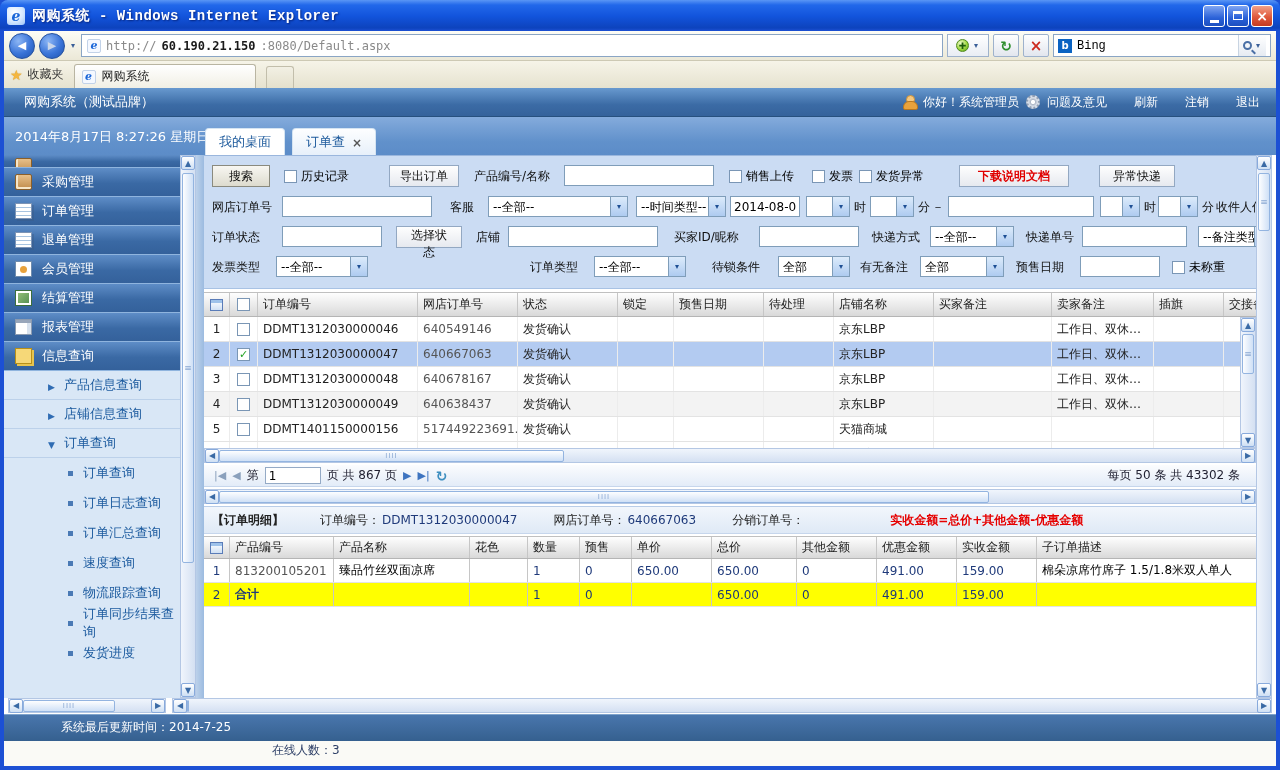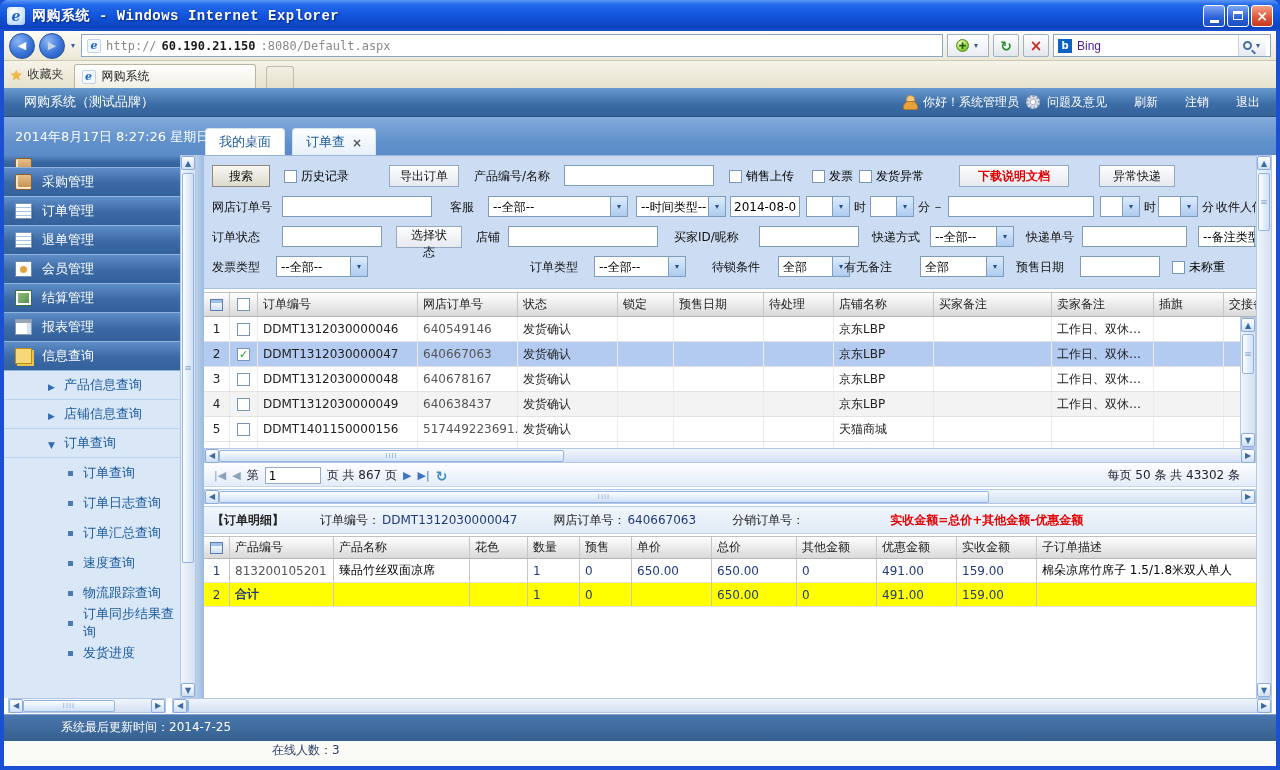--- a/index.html
+++ b/index.html
@@ -37,21 +37,21 @@
 .url-host{color:#1a1a1a;font-weight:bold}
 .zonebox{width:42px;height:23px;border:1px solid #9eb2cc;background:linear-gradient(#fff,#e9edf4);display:flex;align-items:center;justify-content:center;gap:3px}
 .zone-ic{width:13px;height:13px;border-radius:50%;border:1px solid #4f8a1e;background:radial-gradient(circle at 35% 30%,#f2fbd0,#9ed83e 55%,#4f9a1e);
  color:#1d5c0a;font-size:9px;font-weight:bold;display:flex;align-items:center;justify-content:center}
 .tbbtn{width:26px;height:23px;border:1px solid #9eb2cc;background:linear-gradient(#ffffff,#e2e6ee);border-radius:2px;
  display:flex;align-items:center;justify-content:center;flex:none}
 .i-refresh::before{content:"↻";color:#2e8f2e;font-weight:bold;font-size:14px}
 .i-stop::before{content:"×";color:#cc2a1e;font-weight:bold;font-size:15px}
 .searchbox{width:218px;height:23px;background:#fff;border:1px solid #8aa5c5;display:flex;align-items:center;gap:5px;padding:0 4px;flex:none}
 .bing-ic{width:14px;height:14px;background:#0a63c2;color:#fff;font-weight:bold;font-size:10px;display:flex;align-items:center;justify-content:center;flex:none}
-.search-text{color:#4c1d95;flex:1;font-family:Liberation Sans, sans-serif}
+.search-text{color:#000000;flex:1;font-family:Liberation Mono, monospace}
 .magbtn{width:28px;height:21px;display:flex;align-items:center;justify-content:center;gap:2px;background:linear-gradient(#fff,#e6ebf2);border-left:1px solid #c8d4e2}
 .mag{width:9px;height:9px;border:2px solid #4a6fa5;border-radius:50%;position:relative}
 .mag::after{content:"";position:absolute;width:5px;height:2px;background:#4a6fa5;transform:rotate(45deg);left:6px;top:8px}
 
 .favbar{position:absolute;top:61px;left:4px;right:4px;height:27px;background:linear-gradient(#f6f4e8,#e6e2cf);display:flex;align-items:flex-end;padding:0 6px;gap:10px}
 .fav-label{display:flex;align-items:center;gap:5px;height:100%;color:#333}
 .i-star::before{content:"★";color:#f4b63f;font-size:14px;text-shadow:0 0 1px #c78f1f}
 .btab{width:182px;height:24px;background:linear-gradient(#ffffff,#f1efe4);border:1px solid #b9b5a2;border-bottom:none;
  border-radius:3px 3px 0 0;display:flex;align-items:center;gap:6px;padding:0 7px;color:#222}
 .btab-stub{width:28px;height:22px;background:linear-gradient(#f2f0e4,#e4e0cc);border:1px solid #c2beab;border-bottom:none;border-radius:3px 3px 0 0}
@@ -455,21 +455,21 @@
             <span class="fl" style="left:326px">订单类型</span>
             <span class="sel" style="left:390px;width:92px">
                 <span class="sel-val">--全部--</span>
                 <span class="sel-a i-caret"></span>
               </span>
             <span class="fl" style="left:508px">待锁条件</span>
             <span class="sel" style="left:574px;width:72px">
                 <span class="sel-val">全部</span>
                 <span class="sel-a i-caret"></span>
               </span>
-            <span class="fl" style="left:640px">有无备注</span>
+            <span class="fl" style="left:656px">有无备注</span>
             <span class="sel" style="left:716px;width:84px">
                 <span class="sel-val">全部</span>
                 <span class="sel-a i-caret"></span>
               </span>
             <span class="fl" style="left:812px">预售日期</span>
             <input class="fi" style="left: 876px; width: 80px;">
             <span class="cbw" style="left:968px">
                 <span class="cb"></span>
                 <span>未称重</span>
               </span>

